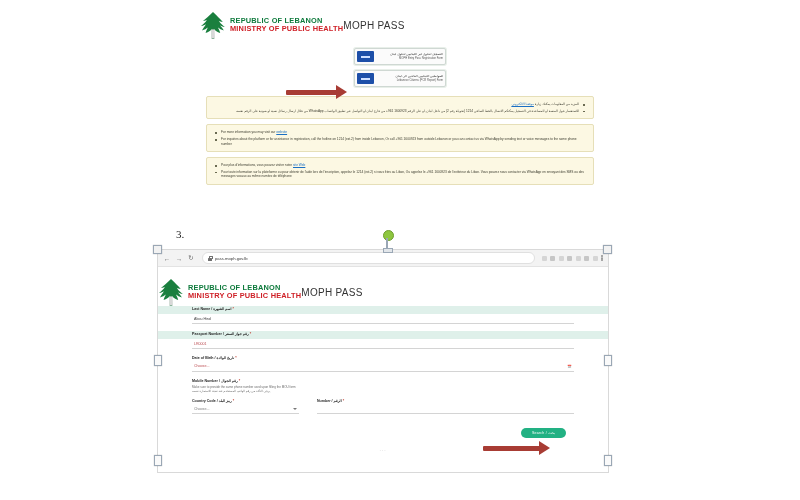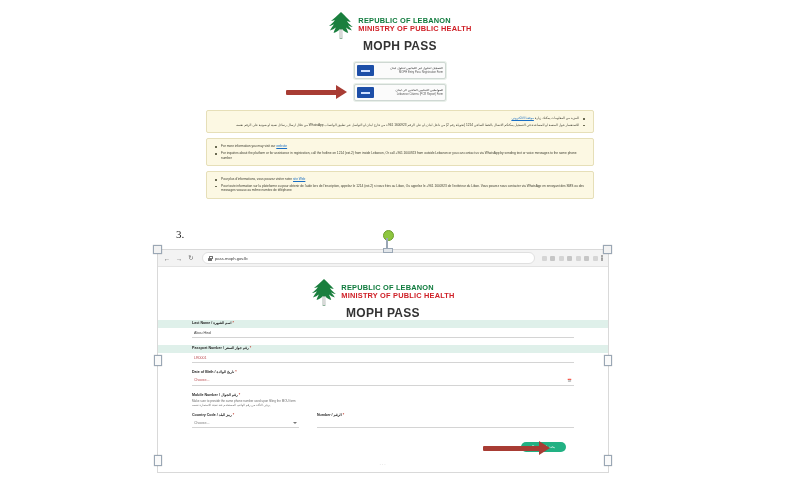--- a/index.html
+++ b/index.html
@@ -9,28 +9,28 @@
     font-family:"Liberation Sans",sans-serif;
     position:relative;
   }
   .page{position:absolute;inset:0;background:#fff;}
 
   
   .shot-top{
     position:absolute;left:200px;top:6px;width:400px;height:226px;
     background:#ffffff;overflow:hidden;
   }
-  .moph-header{display:flex;flex-direction:column;align-items:center;padding-top:5px;}
+  .moph-header{display:flex;align-items:center;padding-top:5px;}
   .logo-row{display:flex;align-items:center;gap:4px;}
   .cedar{width:26px;height:28px;position:relative;flex:0 0 auto;}
   .cedar svg{display:block;}
   .logo-text{display:flex;flex-direction:column;line-height:1.05;}
   .logo-l1{font-size:7.4px;font-weight:bold;color:#0e7a3c;letter-spacing:.2px;}
   .logo-l2{font-size:7.4px;font-weight:bold;color:#cf2027;letter-spacing:.2px;}
-  .moph-pass-title{font-size:12px;font-weight:bold;color:#333;letter-spacing:.3px;}
+  .moph-pass-title{font-size:10px;font-weight:normal;color:#333;letter-spacing:.3px;}
 
   .lang-btns{margin-top:9px;display:flex;flex-direction:column;align-items:center;gap:5px;}
   .lang-btn{
     width:86px;height:15px;border:1px solid #cfd8d3;border-radius:2px;
     background:#fbfbfb;display:flex;align-items:center;gap:3px;padding:0 2px;
     box-shadow:0 0 0 1px #e8efe9;
   }
   .lang-flag{width:17px;height:11px;background:#1d4fa8;border-radius:1px;flex:0 0 auto;
     display:flex;align-items:center;justify-content:center;}
   .lang-flag i{display:block;width:9px;height:2px;background:#cfe0ff;}

